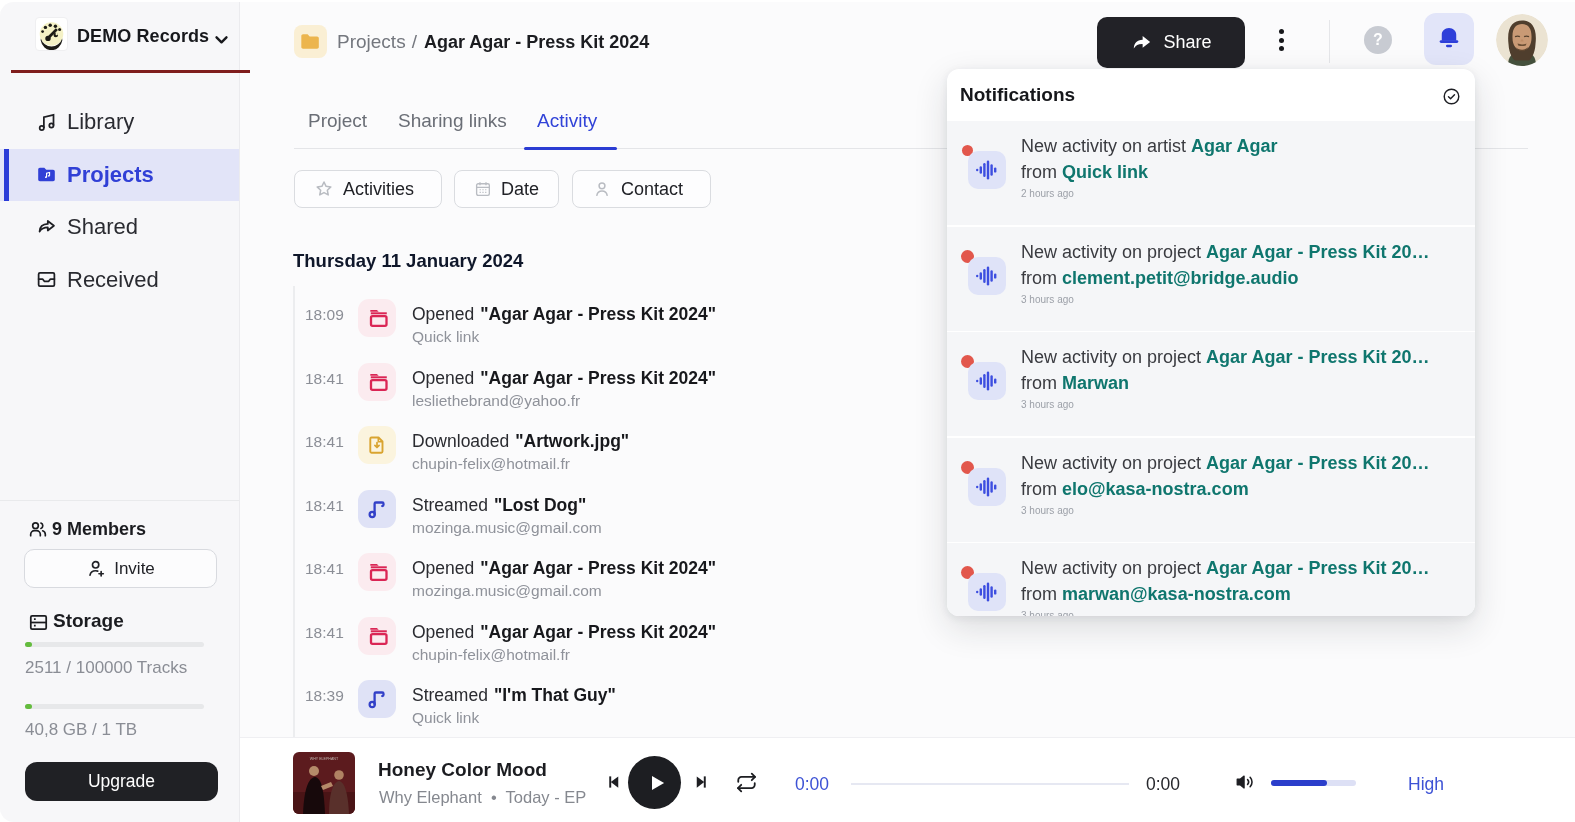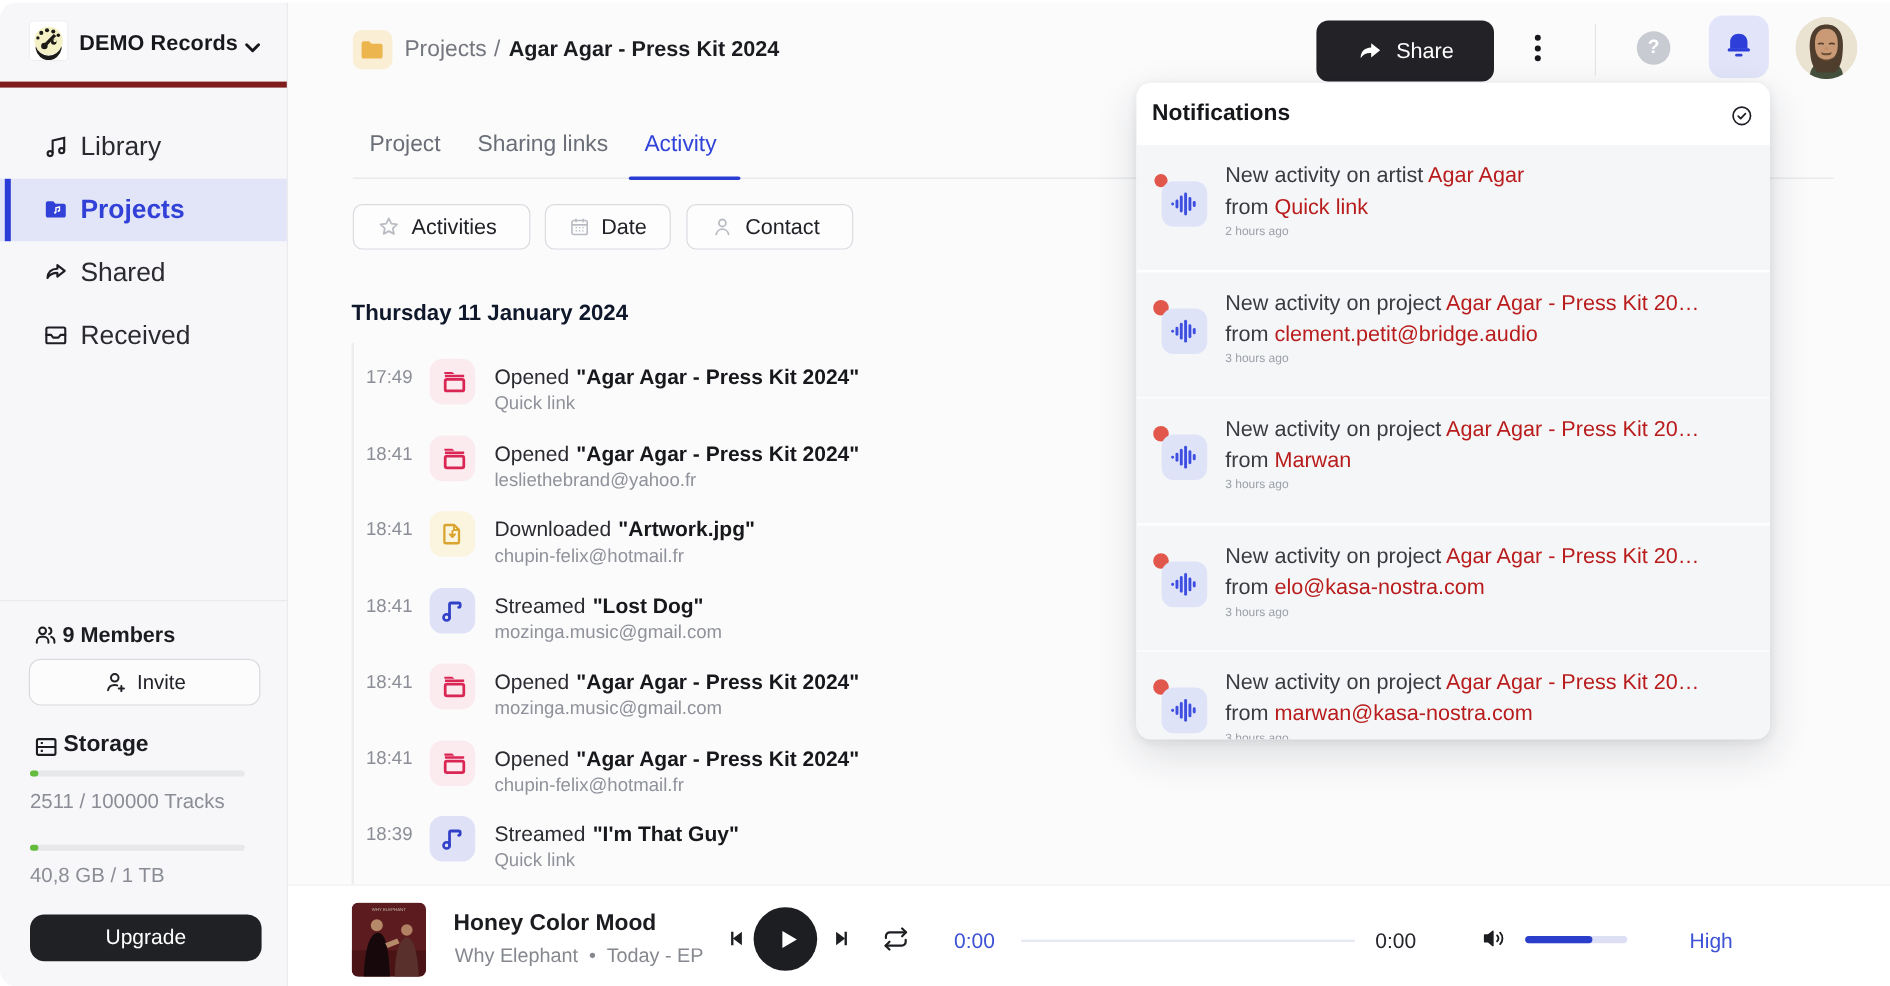--- a/index.html
+++ b/index.html
@@ -1,20 +1,20 @@
 <!DOCTYPE html>
 <html><head>
 <meta charset="utf-8">
 <style>
 * { margin:0; padding:0; box-sizing:border-box; }
 html,body { width:1575px; height:822px; background:#fff; font-family:"Liberation Sans", sans-serif; overflow:hidden; }
 .app { position:absolute; left:0px; top:2px; width:1575px; height:820px; border-radius:14px 0 0 14px; overflow:hidden; background:#FBFBFC; }
 
 .sidebar { position:absolute; left:0; top:0; width:240px; height:100%; background:#F7F7F9; border-right:1px solid #EBEBEE; }
-.ws { position:absolute; left:0; top:0; width:100%; height:71px; border-bottom:5px solid #7f1d1d;padding-left:13px; }
+.ws { position:absolute; left:11px; top:0; width:100%; height:71px; border-bottom:3px solid #7f1d1d;padding-left:13px; }
 .logo-tile { position:absolute; left:24px; top:15px; width:33px; height:34px; background:#fff; border:1px solid #EFEFF1; border-radius:4px; }
 .ws-name { position:absolute; left:66px; top:24px; font-size:18px; font-weight:700; color:#17181C; letter-spacing:.1px; }
 .ws-chev { position:absolute; left:202px; top:29px; }
 .nav { position:absolute; left:0; top:94px; width:100%; }
 .nav-item { position:relative; height:52.5px; display:flex; align-items:center; }
 .nav-item .nicon { position:absolute; left:36px; width:21px; height:21px; }
 .nav-item .nlabel { position:absolute; left:67px; font-size:22px; font-weight:500; color:#2A2B31; }
 .nav-item.active { background:#E2E4F8; }
 .nav-item.active::before { content:""; position:absolute; left:4px; top:0; width:5px; height:100%; background:#2A3BD8; }
 .nav-item.active .nlabel { color:#3140D6; font-weight:700; }
@@ -82,21 +82,21 @@
 .high { position:absolute; left:1168px; top:36px; font-size:17.5px; font-weight:500; color:#3D52D5; }
 
 .notif { position:absolute; left:947px; top:67px; width:528px; height:547px; background:#fff; border-radius:12px; box-shadow:0 12px 34px rgba(30,32,45,.14), 0 2px 8px rgba(30,32,45,.08); overflow:hidden; }
 .notif-h { position:absolute; left:0; top:0; width:100%; height:52px; }
 .notif-h .nt { position:absolute; left:13px; top:15px; font-size:19px; font-weight:700; color:#16171B; }
 .notif-h .nck { position:absolute; left:495px; top:18px; }
 .nitem { position:absolute; left:0; width:528px; height:104px; background:#F5F6F8; }
 .nitem .ndot { position:absolute; left:14px; top:23px; width:13px; height:13px; border-radius:50%; background:#E2574C; }
 .nitem .nico { position:absolute; left:21px; top:30px; width:38px; height:38px; border-radius:10px; background:#DFE3F8; display:flex; align-items:center; justify-content:center; }
 .nitem .l1 { position:absolute; left:74px; top:15px; width:420px; font-size:18px; color:#3A3B40; white-space:nowrap; overflow:hidden; text-overflow:ellipsis; }
-.nitem .l1 b, .nitem .l2 b { color:#b91c1c; font-weight:400; }
+.nitem .l1 b, .nitem .l2 b { color:#0f766e; font-weight:700; }
 .nitem .l2 { position:absolute; left:74px; top:41px; font-size:18px; color:#3A3B40; white-space:nowrap; }
 .nitem .l3 { position:absolute; left:74px; top:67px; font-size:10px; color:#9CA0A8; }
 </style>
 </head>
 <body>
 <div class="app">
 
 <aside class="sidebar">
   <div class="ws">
     <div class="logo-tile">
@@ -253,21 +253,21 @@
         <circle cx="12" cy="8.2" r="3.5"></circle>
         <path d="M5.8 19.6a6.3 6.3 0 0 1 12.4 0"></path>
       </svg>
   <span class="clb">Contact</span>
 </div>
 
 <div class="dateh">Thursday 11 January 2024</div>
 <div class="tline"></div>
 
 <div class="arow" style="top:297px">
-  <span class="atime">17:49</span>
+  <span class="atime">18:09</span>
   <div class="aicon ic-pink"><svg width="38" height="38" viewBox="0 0 38 38" fill="none">
           <path d="M12.8 14.3h16" stroke="#DA2655" stroke-width="2"></path>
           <path fill="#DA2655" d="M12.3 10.9h6.6l1.8 1.8h-8.4z"></path>
           <rect x="13" y="17.2" width="15.5" height="9.6" rx="1.5" stroke="#DA2655" stroke-width="2.3"></rect>
         </svg></div>
   <span class="atitle">Opened<b>"Agar Agar - Press Kit 2024"</b></span>
   <span class="asub">Quick link</span>
 </div>
 <div class="arow" style="top:361px">
   <span class="atime">18:41</span>

